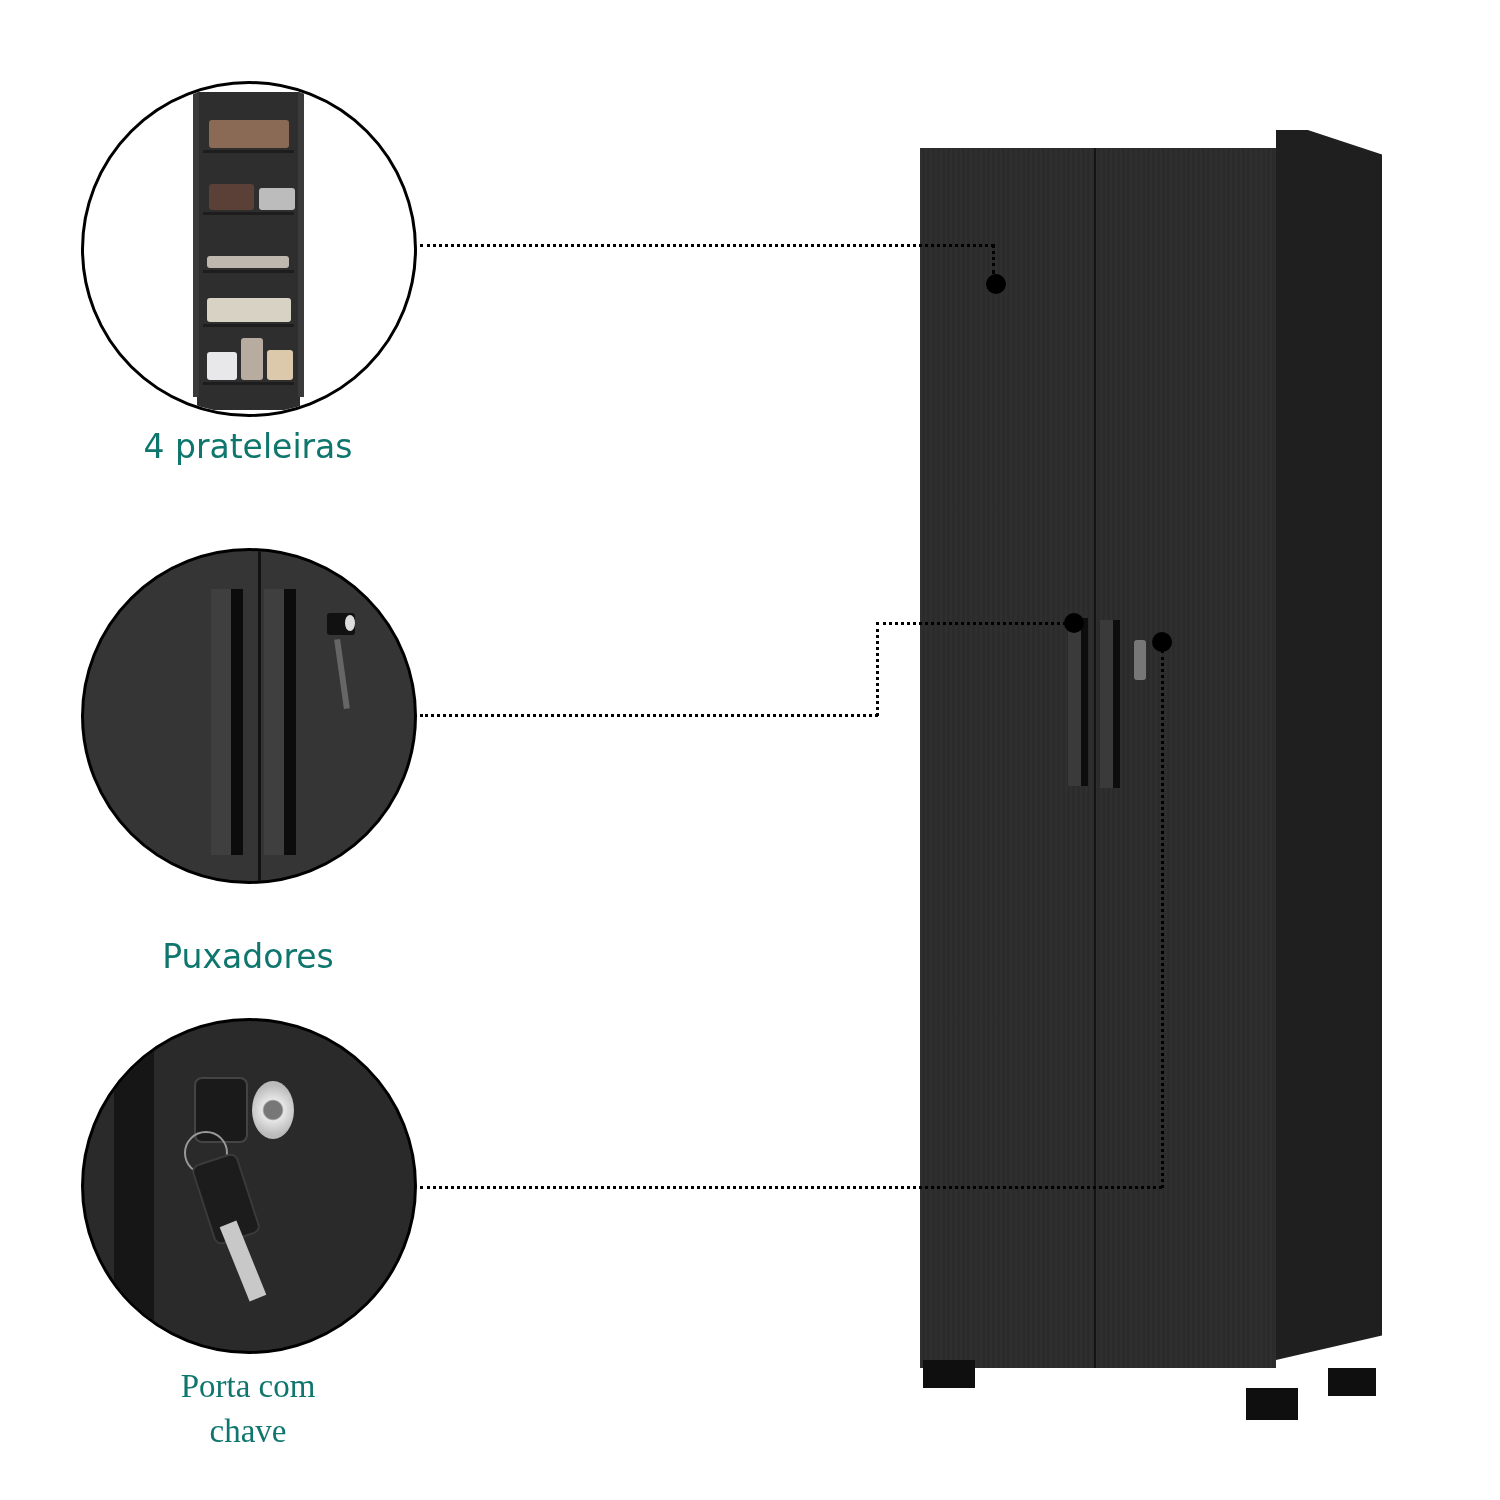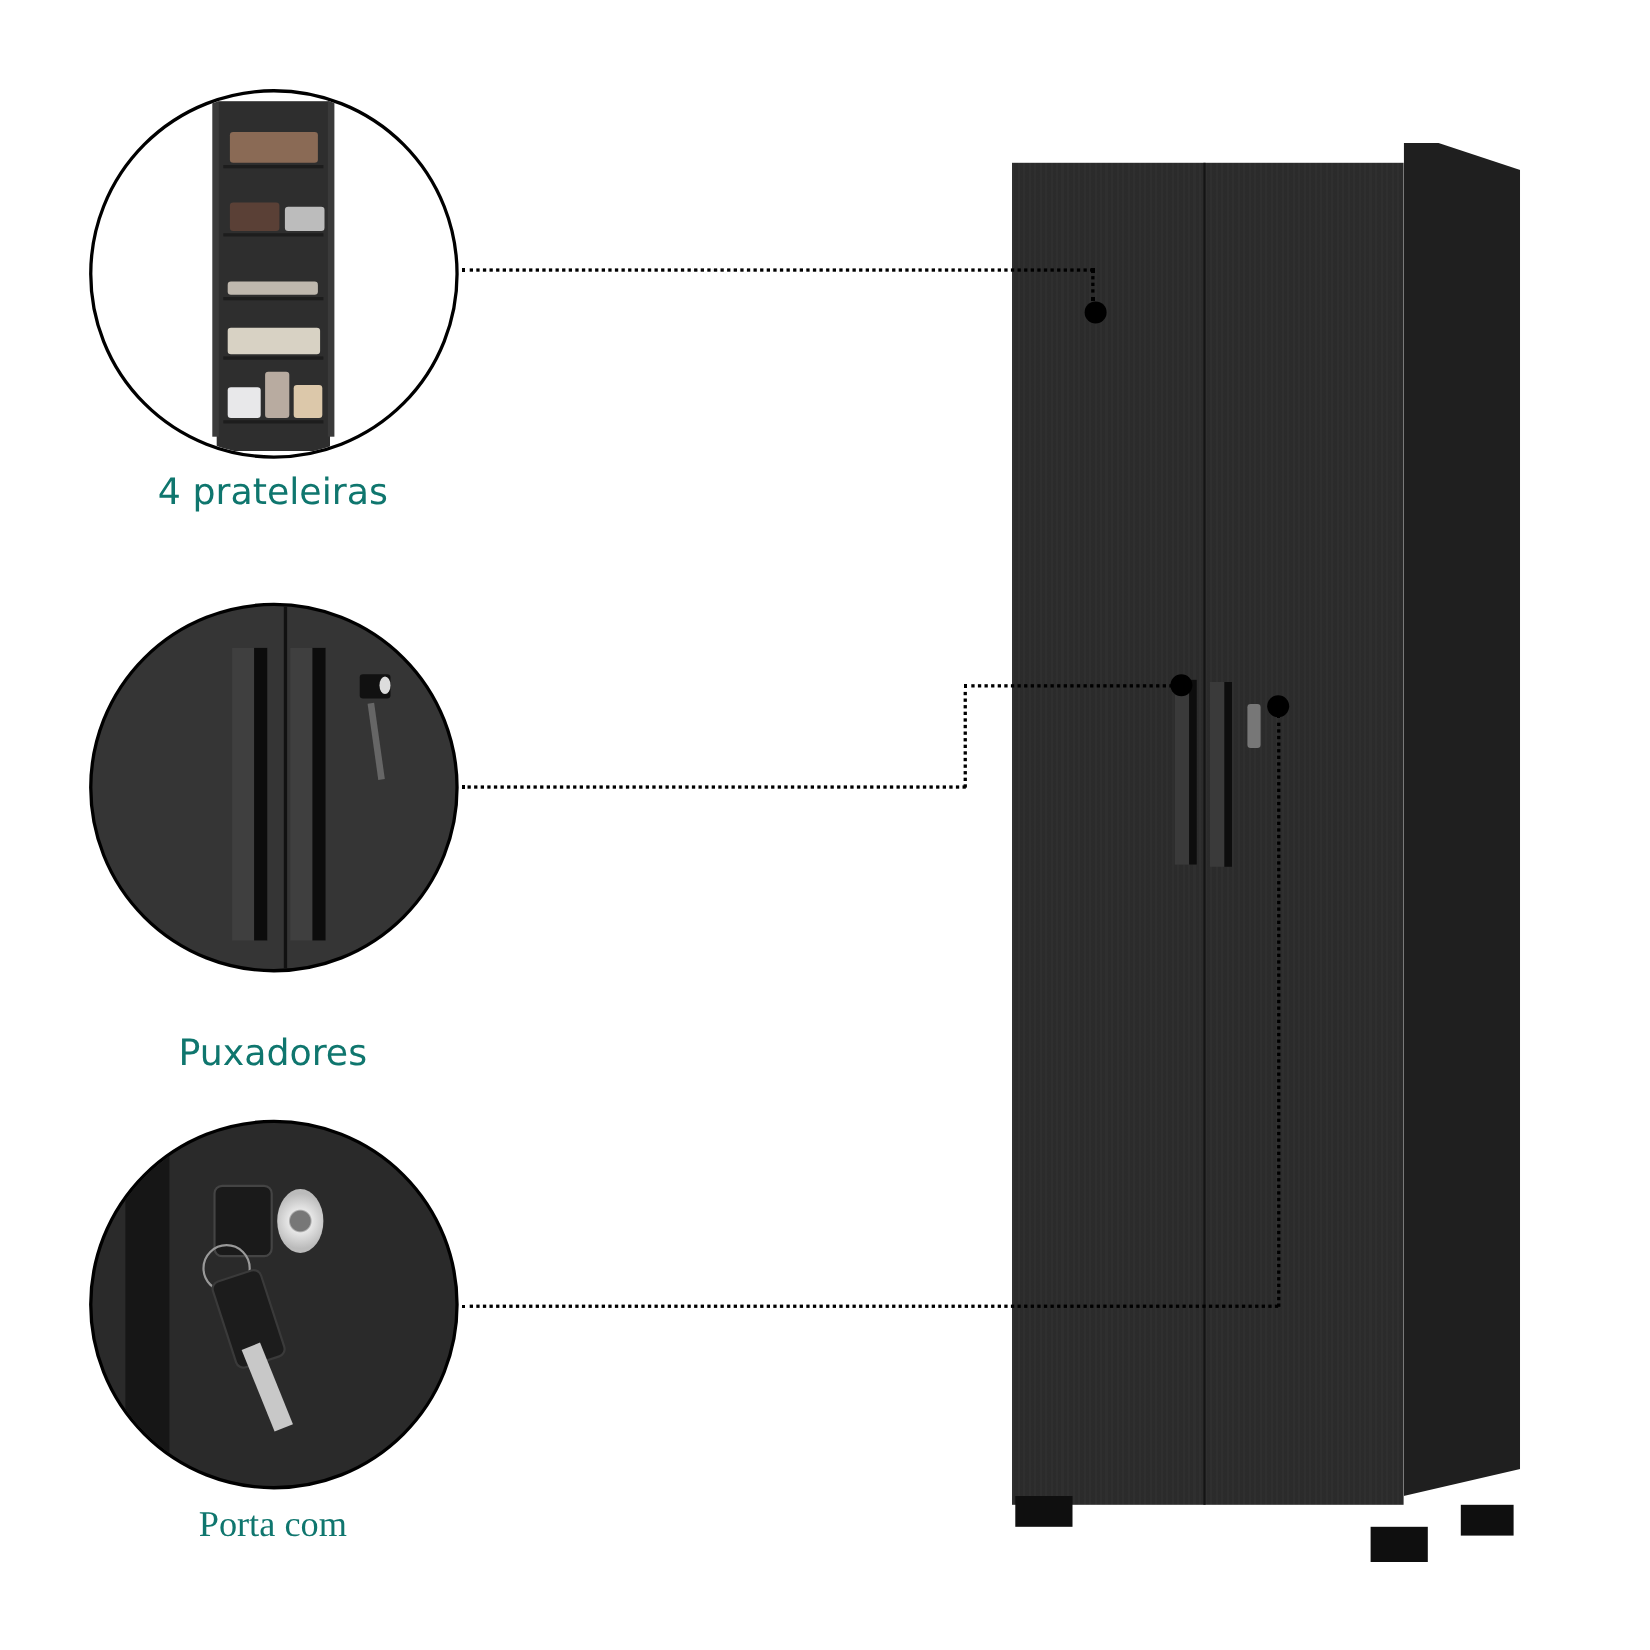--- a/index.html
+++ b/index.html
@@ -88,20 +88,21 @@
 <div class="feature-circle" id="c3">
   <div class="c3-edge"></div>
   <div style="position:absolute;left:168px;top:60px;width:42px;height:58px;border-radius:50%;background:radial-gradient(circle,#777 25%,#e6e6e6 30%,#bbb 70%);"></div>
   <div style="position:absolute;left:110px;top:56px;width:50px;height:62px;background:#1a1a1a;border-radius:8px;border:2px solid #444;"></div>
   <div style="position:absolute;left:100px;top:110px;width:40px;height:40px;border:2px solid #999;border-radius:50%;"></div>
   <div style="position:absolute;left:118px;top:136px;width:44px;height:80px;background:#1c1c1c;border-radius:8px;transform:rotate(-18deg);border:2px solid #3a3a3a;"></div>
   <div style="position:absolute;left:150px;top:200px;width:18px;height:80px;background:#c8c8c8;transform:rotate(-22deg);"></div>
 </div>
 <div class="feature-label" style="left:78px;top:1364px;font-family:Liberation Serif, serif;">
   <div>Porta com</div>
+  <div>chave</div>
 </div>
 
 <div class="cabinet">
   <div class="cab-side"></div>
   <div class="cab-front"></div>
   <div class="cab-split"></div>
   <div class="handle" style="left:148px;top:488px"></div>
   <div class="handle" style="left:180px;top:490px"></div>
   <div style="position:absolute;left:214px;top:510px;width:12px;height:40px;background:#777;border-radius:3px;"></div>
   <div class="foot" style="left:3px;top:1230px"></div>

